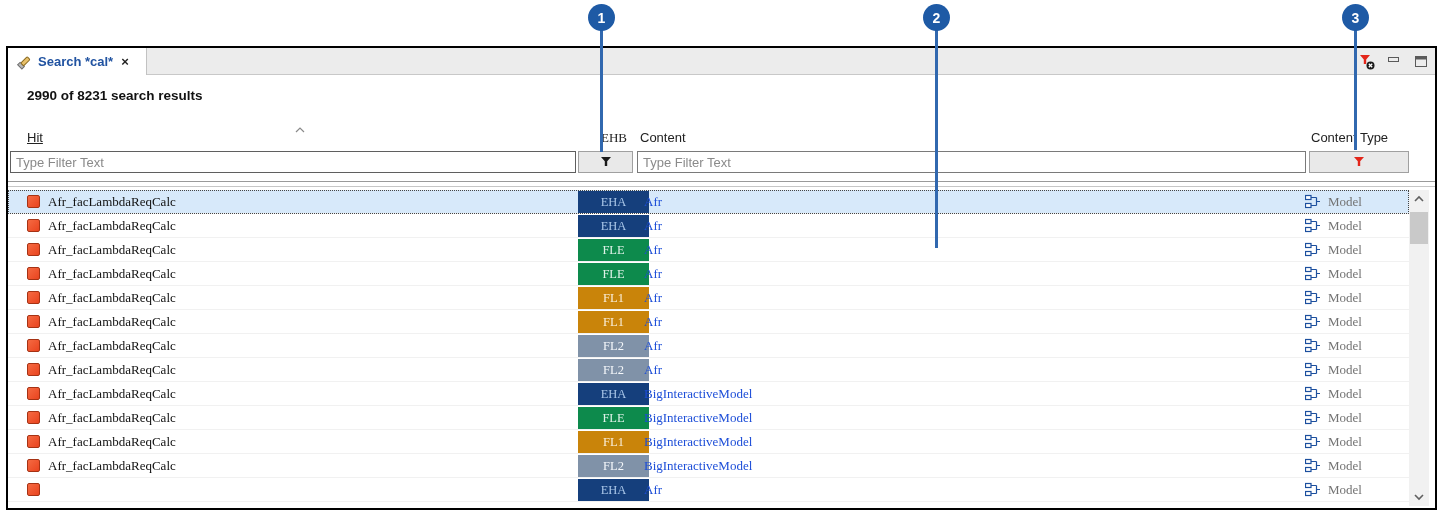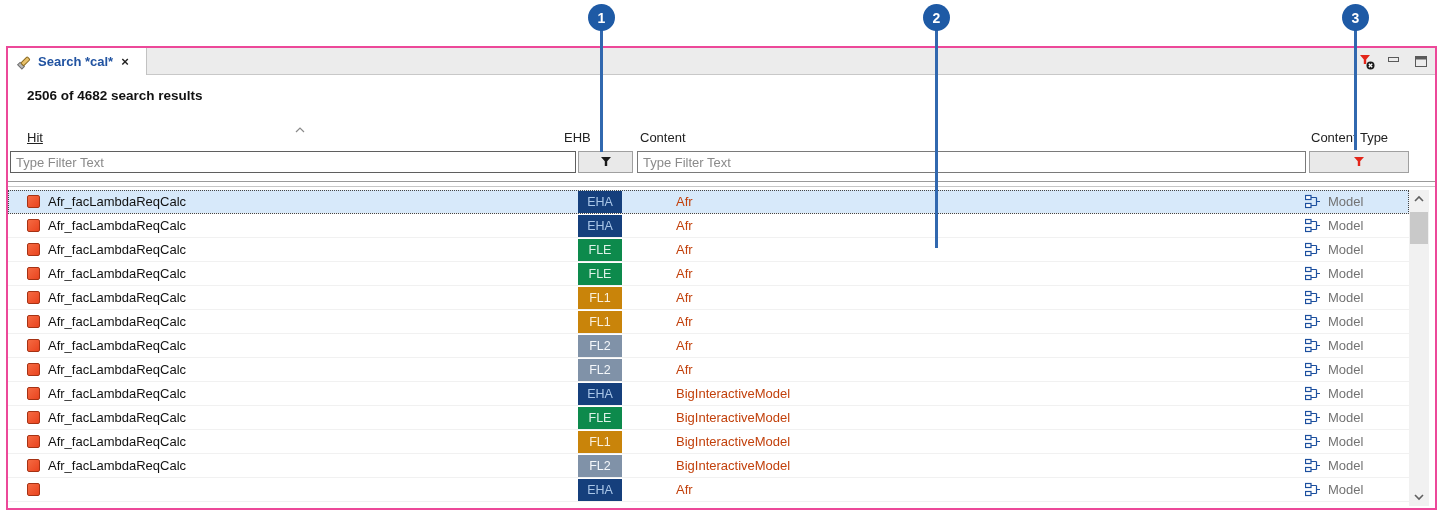--- a/index.html
+++ b/index.html
@@ -13,66 +13,66 @@
   .callout-line.c3 { left:1354px; top:17px; height:133px; }
   .callout-circle { position:absolute; width:27px; height:27px; border-radius:50%;
     background:#1E5AA5; color:#fff; font-size:14px; font-weight:bold;
     display:flex; align-items:center; justify-content:center; z-index:31; top:4px; }
   .callout-circle.c1 { left:588px; }
   .callout-circle.c2 { left:923px; }
   .callout-circle.c3 { left:1342px; }
 
   
   .panel { position:absolute; left:6px; top:46px; width:1431px; height:464px;
-    background:#fff; border:2px solid #ec4899;padding-left:10px; }
+    background:#fff; border:2px solid #000000;padding-left:10px; }
 
   .tabbar { position:absolute; left:0; top:0; right:0; height:27px;
     background:#ECECEC; border-bottom:1px solid #C8C8C8; }
   .tab { position:absolute; left:0; top:0; height:27px; width:139px;
     background:#ffffff; border-right:1px solid #C2C2C2;
     display:flex; align-items:center; padding:0 8px; gap:6px; }
   .tab-title { color:#2153A1; font-weight:bold; font-size:13px; white-space:nowrap; }
   .tab-close { color:#222; font-size:13px; font-weight:bold; cursor:default; margin-left:2px; }
 
   .view-toolbar { position:absolute; right:6px; top:0; height:27px;
     display:flex; align-items:center; gap:11px; }
   .tool-icon { width:16px; height:16px; display:flex; align-items:center; justify-content:center; }
 
   .summary { position:absolute; left:19px; top:40px; font-size:13.5px;
     font-weight:bold; color:#111; }
 
   .col-label { position:absolute; top:82px; font-size:13px; color:#222; }
-  .col-hit { left:19px;text-decoration:underline; } .col-ehb { left:556px; } .col-context { left:632px; }
+  .col-hit { left:19px;text-decoration:underline; } .col-ehb { left:593px;font-family:Liberation Serif, serif; } .col-context { left:632px; }
   .col-ctype { left:1303px; }
   .sort-indicator { position:absolute; left:286px; top:72px; }
 
   .filter-input { position:absolute; top:103px; height:22px; font-size:13px;
     font-family:"Liberation Sans",sans-serif; padding:0 5px; color:#1d4ed8; background:#fff; }
   .filter-input::placeholder { color:#8A8A8A; opacity:1; }
   .filter-hit { left:2px; width:566px; border:1px solid #5F5F5F; }
   .filter-context { left:629px; width:669px; border:1px solid #7A7A7A; }
   .filter-btn { position:absolute; top:103px; height:22px; background:#E9E9E9;
     border:1px solid #A0A0A0; display:flex; align-items:center; justify-content:center; }
   .filter-btn-ehb { left:570px; width:55px; }
   .filter-btn-ctype { left:1301px; width:100px; }
 
   .sep1 { position:absolute; left:0; right:0; top:133px; height:1px; background:#9A9A9A; }
   .sep2 { position:absolute; left:0; right:0; top:138px; height:1px; background:#C6C6C6; }
 
   
   .rows { position:absolute; left:0; top:142px; width:1401px; }
-  .row { position:relative; height:24px; border-bottom:1px solid #F1F1F1; background:#fff; }
+  .row { position:relative; height:24px; border-bottom:1px solid #F1F1F1; background:#fff;font-family:Liberation Serif, serif; }
   .row.selected { background:#D7E9FA; outline:1px dotted #444; outline-offset:-1px; }
   .hit-icon { position:absolute; left:19px; top:5px; width:13px; height:13px;
     border-radius:2px; background:linear-gradient(135deg,#F56A42,#E9441F);
     border:1px solid #A63214; }
   .hit-label { position:absolute; left:40px; top:4px; font-size:13px; color:#111; white-space:nowrap; }
-  .badge { position:absolute; left:570px; top:1px; width:44px; height:22px;
+  .badge { position:absolute; left:570px; top:1px; width:71px; height:22px;
     display:flex; align-items:center; justify-content:center; font-size:12.5px; }
-  .ctx-label { position:absolute; left:636px; top:4px; font-size:13px; color:#c2410c; white-space:nowrap;margin-left:32px; }
+  .ctx-label { position:absolute; left:636px; top:4px; font-size:13px; color:#1d4ed8; white-space:nowrap; }
   .ctype-icon { position:absolute; left:1297px; top:4px; }
   .ctype-label { position:absolute; left:1320px; top:4px; font-size:13px; color:#737373; }
 
   
   .scrollbar { position:absolute; left:1401px; top:142px; width:20px; height:316px;
     background:#F1F1F1; }
   .scroll-btn { position:absolute; left:0; width:20px; height:18px;
     display:flex; align-items:center; justify-content:center; }
   .scroll-up { top:0; } .scroll-down { bottom:0; }
   .scroll-thumb { position:absolute; left:1px; top:22px; width:18px; height:32px; background:#C9C9C9; }
@@ -117,21 +117,21 @@
       </span>
       <span class="tool-icon">
         <svg width="14" height="14" viewBox="0 0 14 14">
           <rect x="1.5" y="1.5" width="11" height="10" fill="#ECECEC" stroke="#5A5A5A" stroke-width="1"></rect>
           <rect x="1.5" y="1.5" width="11" height="3" fill="#5A5A5A"></rect>
         </svg>
       </span>
     </div>
   </div>
 
-  <div class="summary">2506 of 4682 search results</div>
+  <div class="summary">2990 of 8231 search results</div>
 
   <span class="col-label col-hit">Hit</span>
   <span class="sort-indicator">
     <svg width="12" height="8" viewBox="0 0 12 8">
       <polyline points="2,6 6,2 10,6" fill="none" stroke="#8A8A8A" stroke-width="1.2"></polyline>
     </svg>
   </span>
   <span class="col-label col-ehb">EHB</span>
   <span class="col-label col-context">Content</span>
   <span class="col-label col-ctype">Content Type</span>

